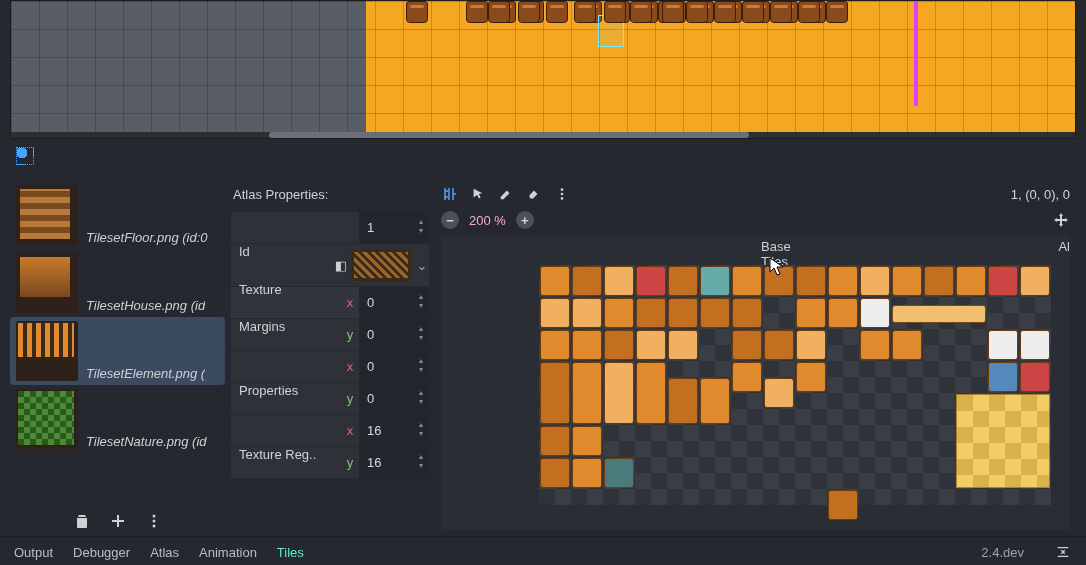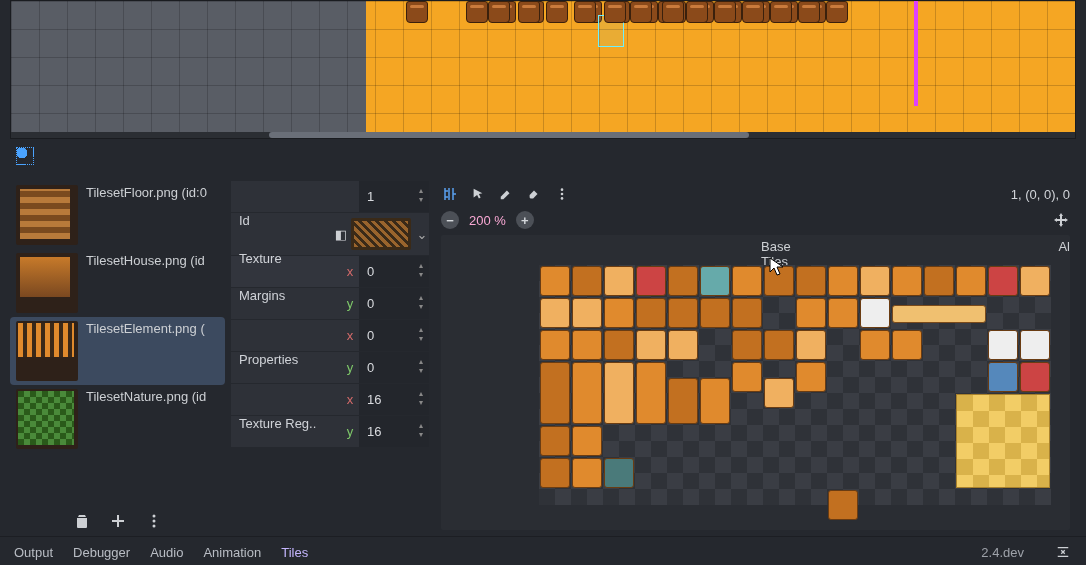--- a/index.html
+++ b/index.html
@@ -21,21 +21,21 @@
   .char-highlight { position: absolute; width: 26px; height: 32px; border: 1px solid #6cf0ff; background: rgba(108,240,255,.08); }
   .scrollbar-h { position: absolute; left: 0; right: 0; bottom: 0; height: 6px; background: #2b2e33; }
   .scrollbar-h .thumb { position: absolute; left: 258px; width: 480px; top: 0; bottom: 0; background: #6a6f78; border-radius: 3px; }
 
   
   .mid { flex: 1; display: flex; gap: 0; padding: 8px 10px 0 10px; min-height: 0; }
   .tileset-mode { width: 18px; height: 18px; margin: 0 0 8px 6px; background: radial-gradient(circle at 30% 30%, #4aa3ff 35%, transparent 36%); border: 1px dotted #4aa3ff; }
   
   .left-col { width: 215px; display: flex; flex-direction: column; }
   .asset-list { flex: 1; overflow: hidden; }
-  .asset-item { display: flex; align-items: flex-start; gap: 8px; padding: 4px 6px; height: 68px; cursor: pointer; }
+  .asset-item { display: flex; align-items: flex-end; gap: 8px; padding: 4px 6px; height: 68px; cursor: pointer; font-style: italic; }
   .asset-item.selected { background: #3c4a5f; border-radius: 4px; }
   .asset-thumb { width: 62px; height: 60px; background: #2e2119; border-radius: 2px; image-rendering: pixelated; position: relative; overflow: hidden; }
   .asset-thumb .px { position: absolute; background: #d98b3a; }
   .asset-item.small { height: 40px; }
   .asset-item.small .asset-thumb { height: 30px; }
   .asset-name { white-space: nowrap; overflow: hidden; }
   
   .asset-actions { display: flex; gap: 18px; justify-content: center; padding: 8px 0 6px; }
   .icon-btn { width: 18px; height: 18px; display: inline-flex; align-items: center; justify-content: center; cursor: pointer; color: #cdd0d4; }
   
@@ -72,21 +72,21 @@
   .atlas-canvas { position: absolute; left: 98px; top: 30px; width: 512px; height: 240px;
     background: repeating-conic-gradient(#3a3d44 0 25%, #2f3238 0 50%) 0 0/32px 32px; }
   .tile { position: absolute; width: 30px; height: 30px; background: #e08a2d; border: 1px solid #6a3c12; border-radius: 3px; }
   .tile.d { background: #c27020; }
   .tile.l { background: #f0b060; }
   .sign { width: 94px; height: 18px; background: #f0c070; border: 1px solid #7a4a1a; border-radius: 3px; }
   .cursor { position: absolute; width: 16px; height: 20px; pointer-events: none; }
   
   .bottom-tabs { display: flex; gap: 20px; padding: 6px 14px 4px; align-items: center; border-top: 1px solid #1c1e23; }
   .bottom-tabs .tab { color: #b9bdc4; cursor: pointer; }
-  .bottom-tabs .tab.active { color: #c4b5fd; }
+  .bottom-tabs .tab.active { color: #5eead4; }
   .bottom-tabs .spacer { flex: 1; }
   .version { color: #9ea2a9; }
   
   svg { display: block; }
 </style>
 </head>
 <body>
 
 <div class="preview">
   <div class="preview-inner">
@@ -178,20 +178,21 @@
           <svg width="16" height="16" viewBox="0 0 16 16">
             <circle cx="8" cy="3" r="1.5" fill="currentColor"></circle>
             <circle cx="8" cy="8" r="1.5" fill="currentColor"></circle>
             <circle cx="8" cy="13" r="1.5" fill="currentColor"></circle>
           </svg>
         </span>
     </div>
   </div>
 
   <div class="props-col">
+    <div class="props-title">Atlas Properties:</div>
 
     <div class="prop-row">
       <div class="prop-label">Id</div>
       <div class="prop-value">
         <input class="prop-input" value="1" style="">
         <div class="spinner">
             <span>▴</span>
             <span>▾</span>
           </div>
       </div>
@@ -390,21 +391,21 @@
       <svg class="cursor" style="left:328px;top:22px" viewBox="0 0 16 20">
           <path d="M1 1l0 14 4-4 3 7 3-1-3-7 6 0z" fill="#fff" stroke="#000" stroke-width="1"></path>
         </svg>
     </div>
   </div>
 </div>
 
 <div class="bottom-tabs">
   <span class="tab">Output</span>
   <span class="tab">Debugger</span>
-  <span class="tab">Audio</span>
+  <span class="tab">Atlas</span>
   <span class="tab">Animation</span>
   <span class="tab active">Tiles</span>
   <div class="spacer"></div>
   <span class="version">2.4.dev</span>
   <span class="icon-btn" style="margin-left:10px">
       <svg width="14" height="14" viewBox="0 0 16 16">
         <path d="M2 3h12M2 13h12M6 6l2 2 2-2M6 10l2-2 2 2" stroke="currentColor" stroke-width="1.5" fill="none"></path>
       </svg>
     </span>
 </div>

